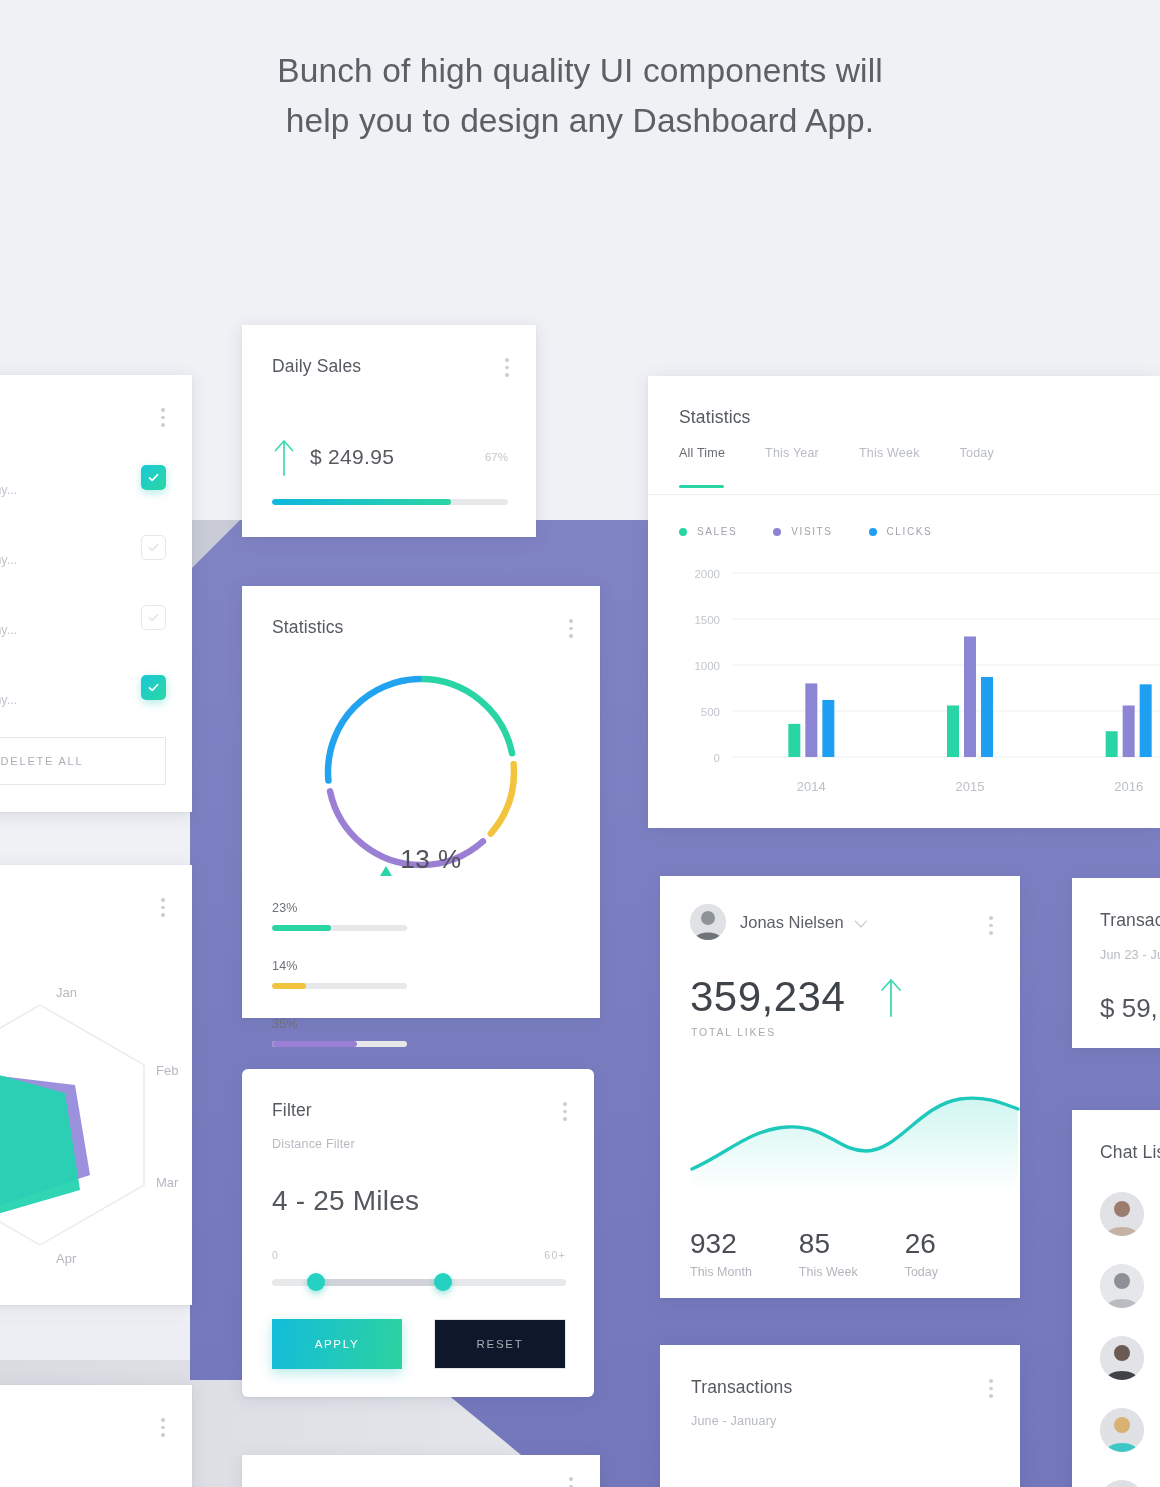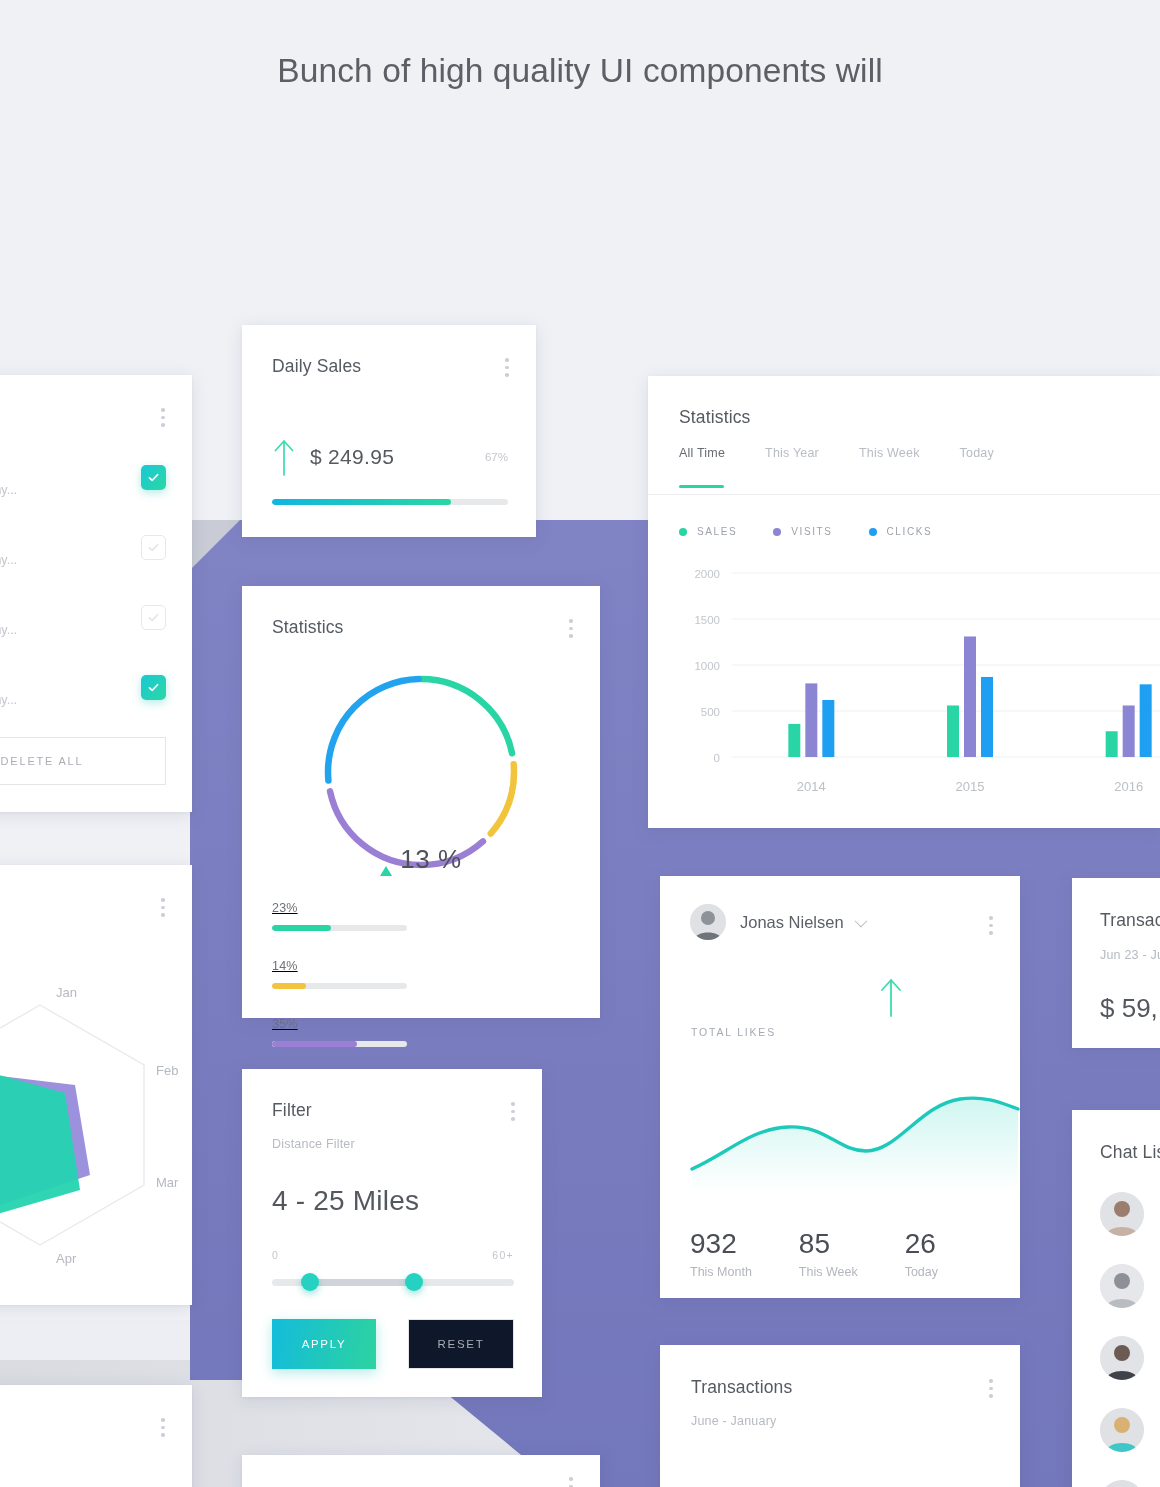--- a/index.html
+++ b/index.html
@@ -61,26 +61,26 @@
   #card-stats-donut .kebab { right: 27px; top: 33px; }
   .donut-wrap { position: absolute; left: 50%; top: 83px; transform: translateX(-50%); width: 206px; height: 206px; }
   .donut-center {
     position: absolute; inset: 0; display: flex; align-items: flex-end; justify-content: center;
     font-size: 26px; color: #4f5358; font-weight: 300; letter-spacing: .5px;
   }
   .tri-up {
     width: 0; height: 0; border-left: 6.5px solid transparent; border-right: 6.5px solid transparent;
     border-bottom: 10px solid #2ad5a5; margin-right: 8px; position: relative; top: 1px;
   }
-  .mini-stats { position: absolute; left: 30px; right: 28px; top: 315px; display: flex; flex-wrap: wrap; gap: 28px 32px; text-decoration: underline; }
+  .mini-stats { position: absolute; left: 30px; right: 28px; top: 315px; display: flex; flex-wrap: wrap; gap: 28px 32px; }
   .mini { width: 135px; }
   .mini .lbl { font-size: 12.5px; color: #6c7077; margin-bottom: 10px; letter-spacing: .2px; }
 
   
-  #card-filter { left: 242px; top: 1069px; width: 300px; height: 328px; }
+  #card-filter { left: 242px; top: 1069px; width: 352px; height: 328px; border-radius: 6px; }
   #card-filter .card-title { position: absolute; left: 30px; top: 31px; }
   #card-filter .card-sub { position: absolute; left: 30px; top: 61px; }
   #card-filter .kebab { right: 27px; top: 33px; }
   .filter-value { position: absolute; left: 30px; top: 116px; font-size: 28px; color: #54585e; font-weight: 300; letter-spacing: .2px; }
   .slider-labels { position: absolute; left: 30px; right: 28px; top: 180px; display: flex; justify-content: space-between; font-size: 10.5px; color: #c1c5cb; letter-spacing: 1.3px; }
   .slider { position: absolute; left: 30px; right: 28px; top: 204px; height: 18px; }
   .slider .srail { position: absolute; left: 0; right: 0; top: 6px; height: 7px; border-radius: 4px; background: #e6e8ea; }
   .slider .sactive { position: absolute; top: 6px; height: 7px; border-radius: 4px; background: #d0d3d9; }
   .knob { position: absolute; top: 0; width: 18px; height: 18px; border-radius: 50%; background: #25d1c0; box-shadow: 0 3px 7px rgba(40,190,180,.45); }
   .btn-row { position: absolute; left: 30px; right: 28px; top: 250px; display: flex; gap: 32px; }
@@ -183,20 +183,21 @@
   <polygon points="0,1320 1160,1320 1160,1487 0,1487" fill="#eceef3"></polygon>
   <polygon points="0,1360 560,1360 700,1487 0,1487" fill="url(#gGrey)"></polygon>
 
   <polygon points="190,560 230,520 1160,520 1160,1487 560,1487 430,1380 190,1380" fill="url(#gPurple)"></polygon>
   <polygon points="190,520 240,520 190,570" fill="#c9ccd6"></polygon>
 </svg>
 
 <div class="header">
   <div class="headline">
     <div>Bunch of high quality UI components will</div>
+    <div>help you to design any Dashboard App.</div>
   </div>
 </div>
 
 <div class="card" id="card-checklist">
   <div class="kebab">
       <i></i>
       <i></i>
       <i></i>
     </div>
   <div class="chk-list">
@@ -422,20 +423,21 @@
       </svg>
     </div>
     <span class="jn-name">Jonas Nielsen</span>
     <span class="chev"></span>
   </div>
   <div class="kebab">
       <i></i>
       <i></i>
       <i></i>
     </div>
+  <div class="big-num">359,234</div>
   <svg class="up-arrow-big" viewBox="0 0 26 42">
     <path d="M13 40 L13 4 M13 4 L4 14 M13 4 L22 14" stroke="#3ddcb0" stroke-width="1.8" fill="none" stroke-linecap="round"></path>
   </svg>
   <div class="likes-lbl">TOTAL LIKES</div>
   <svg class="spark" viewBox="0 0 332 120" preserveAspectRatio="none">
     <defs>
       <linearGradient id="sparkFill" x1="0" y1="0" x2="0" y2="1">
         <stop offset="0%" stop-color="#2ad5c0" stop-opacity=".22"></stop>
         <stop offset="100%" stop-color="#2ad5c0" stop-opacity="0"></stop>
       </linearGradient>

